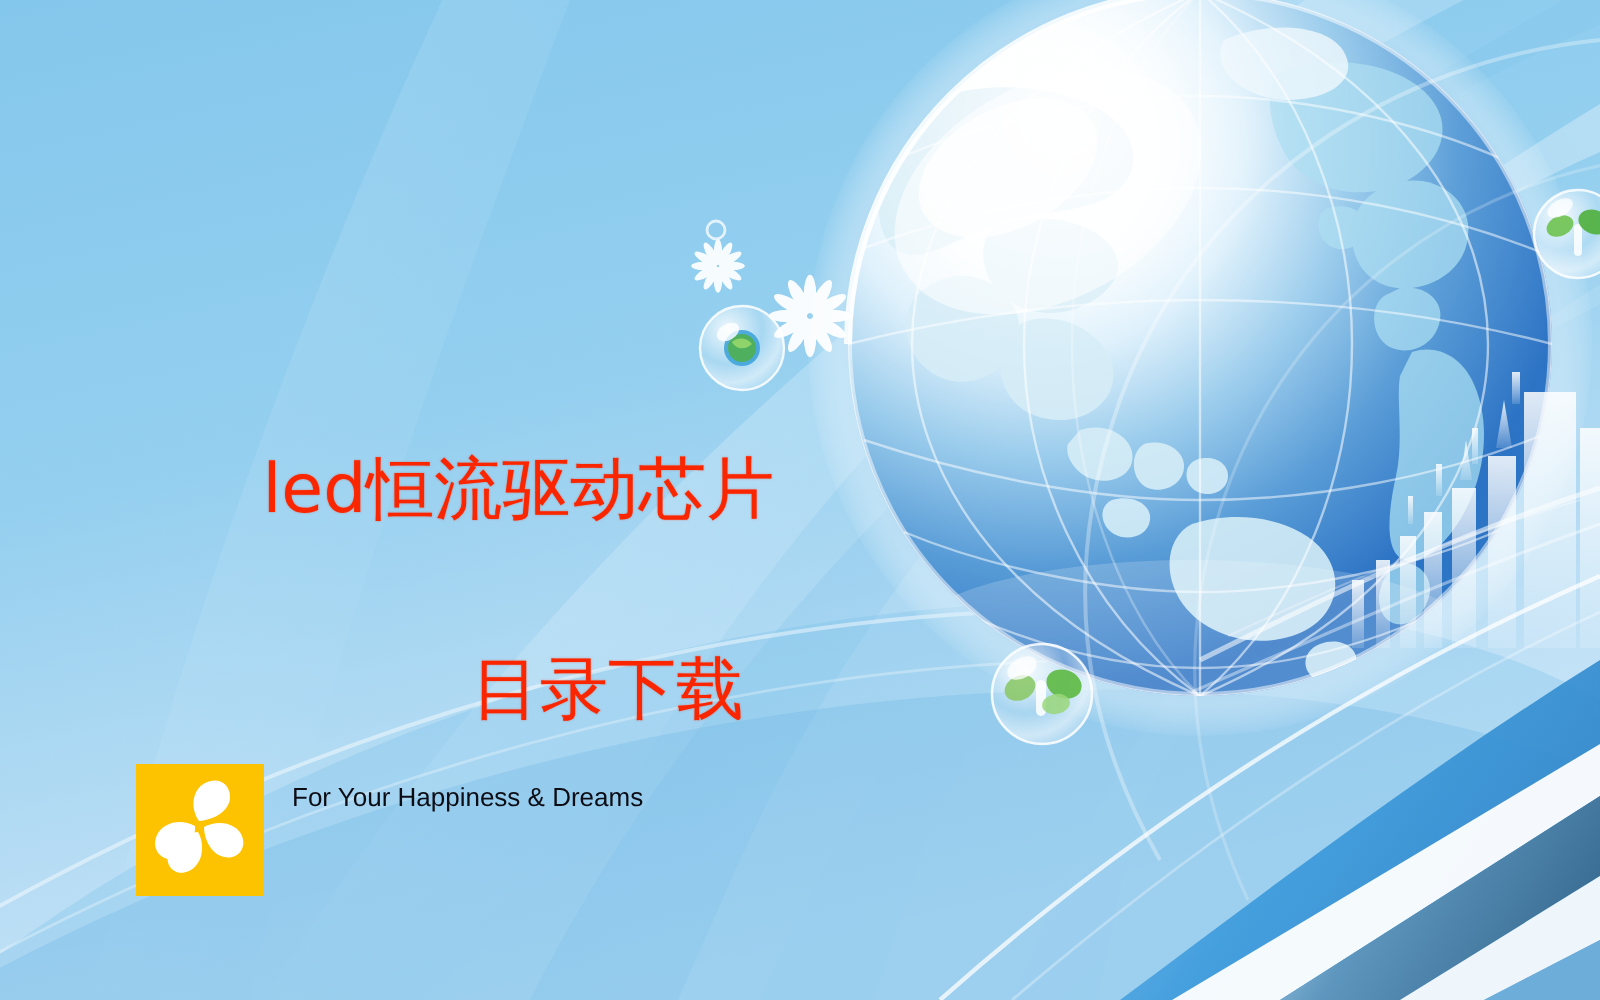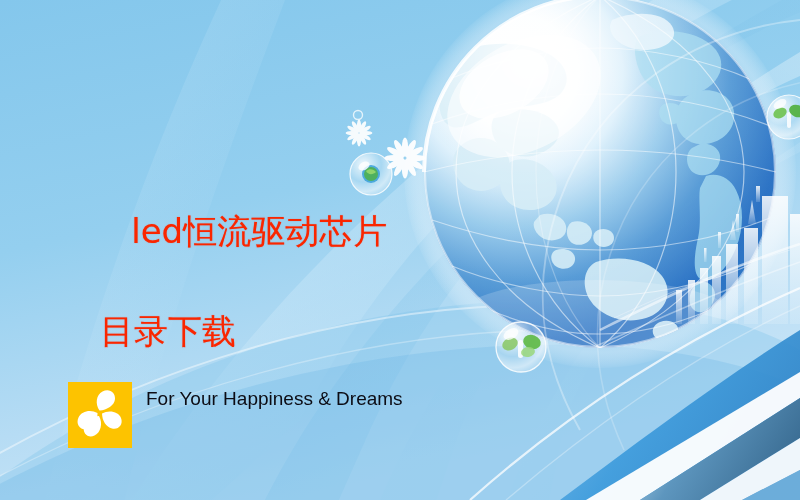--- a/index.html
+++ b/index.html
@@ -20,34 +20,35 @@
     left: 0; top: 0;
     width: 800px;
     height: 500px;
     display: block;
   }
 
   
   .headline {
     position: absolute;
     left: 88px;
-    top: 162px;
+    top: 176px;
     width: 420px;
     color: #fa2600;
     font-size: 34px;
     line-height: 46px;
     font-family: "DejaVu Sans", "Liberation Sans", sans-serif;
     white-space: pre;
     letter-spacing: 0px;
     text-shadow: 0 0 1px rgba(250,38,0,0.5);
   }
   .headline .line2 {
     display: block;
     padding-left: 12px;
     margin-top: 8px;
+    text-align: center;
   }
 
   
   .logo-block {
     position: absolute;
     left: 68px;
     top: 382px;
     display: flex;
     align-items: flex-start;
   }
@@ -72,21 +73,21 @@
     letter-spacing: 0.5px;
     white-space: nowrap;
   }
   .logo-word .reg {
     font-size: 15px;
     vertical-align: super;
     line-height: 1;
   }
   .logo-tagline {
     font-family: "Liberation Sans", "DejaVu Sans", sans-serif;
-    font-size: 19px;
+    font-size: 13px;
     line-height: 20px;
     color: #0c0c14;
     margin-top: 3px;
     white-space: nowrap;
   }
 </style>
 </head>
 <body>
 
 <div id="stage">

